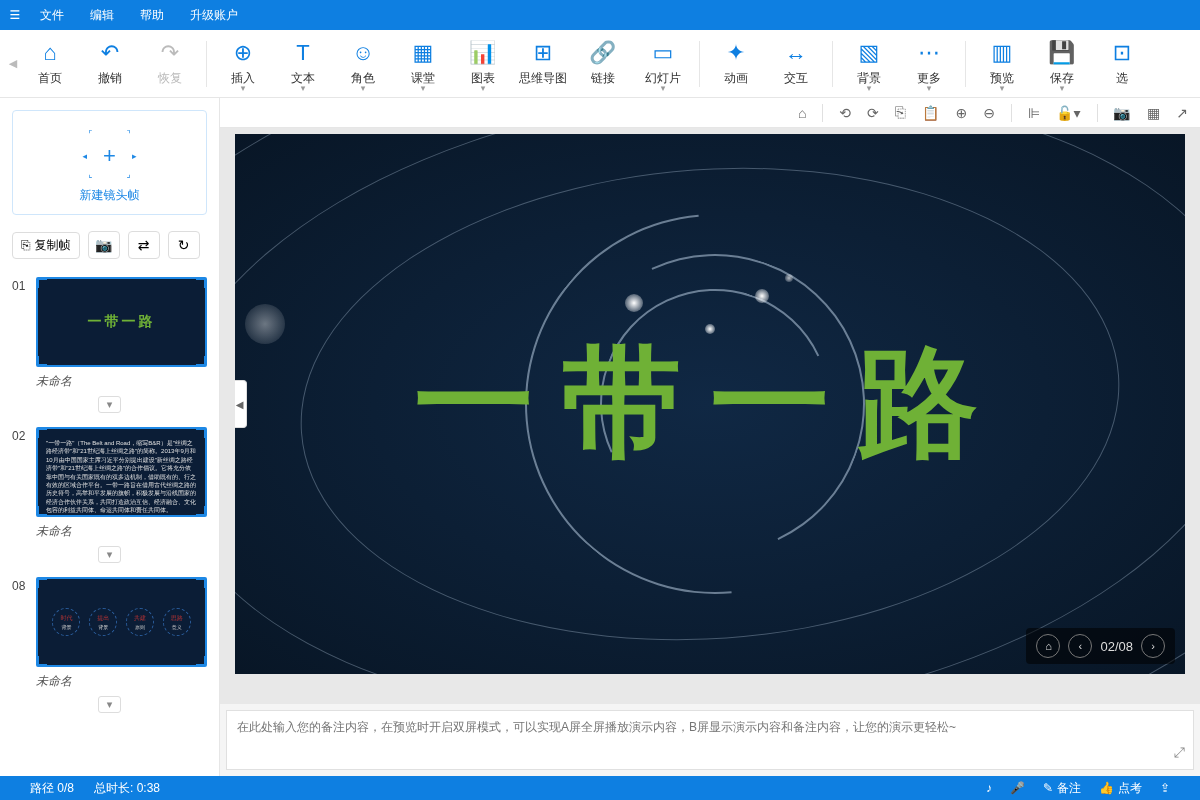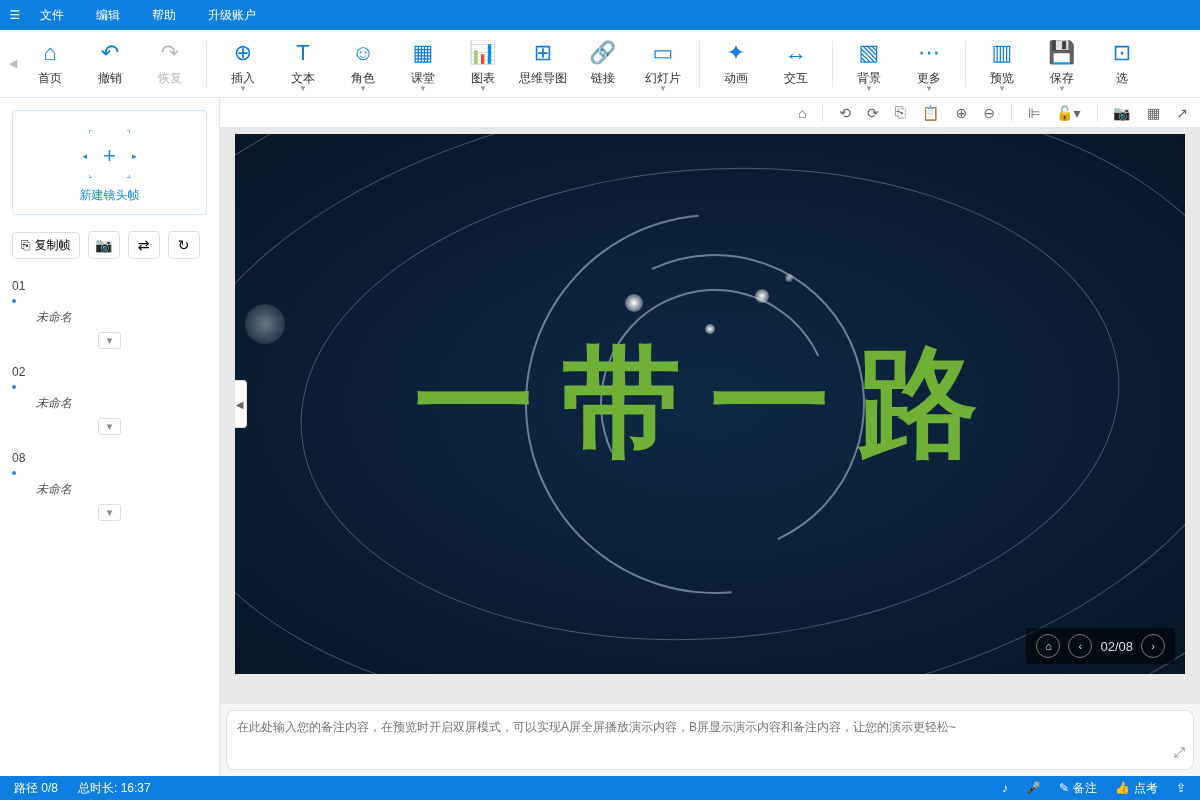--- a/index.html
+++ b/index.html
@@ -1,21 +1,21 @@
 <!DOCTYPE html>
 <html><head>
 <meta charset="utf-8">
 <style>
 * { margin: 0; padding: 0; box-sizing: border-box; font-family: "Microsoft YaHei", sans-serif; }
 body { width: 1200px; height: 800px; overflow: hidden; background: #fff; display: flex; flex-direction: column; }
 
 
 .titlebar { height: 30px; background: #0e7fe1; display: flex; align-items: center; color: #fff; font-size: 12px; }
 .titlebar .logo { width: 30px; text-align: center; }
-.titlebar .menu { display: flex; gap: 12px; text-align: right; }
+.titlebar .menu { display: flex; gap: 6px; text-align: right; }
 .titlebar .menu span { padding: 0 10px; line-height: 30px; cursor: pointer; }
 .titlebar .title { flex: 1; text-align: center; }
 .titlebar .right { display: flex; align-items: center; gap: 8px; padding-right: 6px; }
 .titlebar .upgrade { background: #ffb400; color: #5b3a00; padding: 2px 10px; border-radius: 10px; font-size: 11px; }
 .winbtn { width: 40px; text-align: center; font-size: 14px; line-height: 30px; }
 
 
 .toolbar { height: 68px; background: #fff; border-bottom: 1px solid #e6e6e6; display: flex; align-items: center; padding: 0 6px; }
 .tool { display: flex; flex-direction: column; align-items: center; justify-content: center; width: 60px; height: 60px; font-size: 12px; color: #333; cursor: pointer; gap: 4px; }
 .tool .icon { font-size: 22px; color: #0e7fe1; }
@@ -31,21 +31,21 @@
 .leftpanel { width: 220px; background: #fff; border-right: 1px solid #e6e6e6; display: flex; flex-direction: column; overflow-y: auto; }
 .newframe { margin: 12px; border: 1px solid #cfe6fb; border-radius: 4px; text-align: center; padding: 18px 0 10px; color: #1e88e5; font-size: 12px; cursor: pointer; }
 .newframe .plus { font-size: 22px; color: #1e88e5; }
 .nf-dots { display: flex; justify-content: center; gap: 34px; font-size: 9px; color: #1e88e5; margin-bottom: 4px; }
 .nf-row { display: flex; justify-content: center; align-items: center; gap: 16px; }
 .rowtools { display: flex; gap: 8px; padding: 4px 12px 10px; align-items: center; }
 .rowtools .btn { border: 1px solid #ddd; border-radius: 4px; padding: 4px 8px; font-size: 12px; display: flex; align-items: center; gap: 4px; cursor: pointer; background:#fff; }
 .rowtools .iconbtn { border: 1px solid #ddd; border-radius: 4px; width: 32px; height: 28px; display: flex; align-items: center; justify-content: center; font-size: 14px; cursor: pointer; background:#fff; }
 
 .slide { padding: 8px 12px 4px; }
-.slide-row { display: flex; align-items: flex-start; gap: 6px; flex-direction: column; }
+.slide-row { display: flex; align-items: flex-start; gap: 6px; }
 .slide .num { font-size: 12px; color: #444; width: 18px; padding-top: 2px; }
 .slide .thumb { flex: 1; height: 90px; background: #0b1d36; border: 2px solid #1e88e5; position: relative; border-radius: 2px; overflow: hidden; }
 .slide .corner { position: absolute; width: 10px; height: 10px; border: 2px solid #1e88e5; }
 .slide .corner.tl { top: -1px; left: -1px; border-right: 0; border-bottom: 0; }
 .slide .corner.tr { top: -1px; right: -1px; border-left: 0; border-bottom: 0; }
 .slide .corner.bl { bottom: -1px; left: -1px; border-right: 0; border-top: 0; }
 .slide .corner.br { bottom: -1px; right: -1px; border-left: 0; border-top: 0; }
 .slide .label { font-size: 12px; color: #555; margin: 6px 0 2px 24px; font-style: italic; }
 .slide .transbtn { text-align: center; margin: 4px 0 2px; }
 .slide .transbtn span { display: inline-block; border: 1px solid #ddd; border-radius: 3px; padding: 1px 8px; font-size: 11px; color: #888; cursor: pointer; background:#fff; }
@@ -68,26 +68,26 @@
 .stage .ring { position: absolute; border: 1px solid rgba(180,200,220,0.35); border-radius: 50%; }
 .stage .maintitle { position: absolute; top: 50%; left: 50%; transform: translate(-50%,-50%); color: #6fb136; font-size: 120px; font-weight: 700; letter-spacing: 28px; white-space: nowrap; }
 .stage .arc { position: absolute; border: 2px solid rgba(200,220,240,0.5); border-radius: 50%; border-top-color: transparent; border-right-color: transparent; }
 .stage .spark { position: absolute; background: radial-gradient(circle,#fff,rgba(255,255,255,0)); border-radius: 50%; }
 .stage .collapse-btn { position: absolute; left: -2px; top: 50%; transform: translateY(-50%); width: 14px; height: 48px; background: #fff; border: 1px solid #ddd; border-left: 0; border-radius: 0 4px 4px 0; display:flex; align-items:center; justify-content:center; font-size:10px; color:#666; cursor:pointer; }
 
 .stage .navbox { position: absolute; right: 10px; bottom: 10px; display: flex; align-items: center; gap: 8px; background: rgba(0,0,0,0.55); padding: 6px 10px; border-radius: 4px; color: #ddd; font-size: 13px; }
 .stage .navbox .circlebtn { width: 24px; height: 24px; border: 1px solid #777; border-radius: 50%; display: flex; align-items: center; justify-content: center; cursor: pointer; font-size: 11px; }
 
 
-.notes { height: 60px; background: #fff; border: 1px solid #e0e0e0; margin: 6px; border-radius: 8px; position: relative; }
+.notes { height: 60px; background: #fff; border: 1px solid #e0e0e0; margin: 6px; border-radius: 0; position: relative; }
 .notes textarea { width: calc(100% - 40px); height: 100%; border: 0; resize: none; padding: 8px 10px; font-size: 12px; color: #888; background: transparent; outline: none; }
 .notes .expand { position: absolute; right: 8px; bottom: 8px; cursor: pointer; color: #888; font-size: 14px; }
 
 
-.statusbar { height: 24px; background: #0e7fe1; display: flex; align-items: center; color: #fff; font-size: 12px; padding: 0 14px; gap: 20px; }
+.statusbar { height: 24px; background: #0e7fe1; display: flex; align-items: center; color: #fff; font-size: 12px; padding: 0 30px; gap: 20px; }
 .statusbar .right { margin-left: auto; display: flex; gap: 18px; align-items: center; }
 .statusbar .right span { display: flex; align-items: center; gap: 4px; cursor: pointer; }
 </style>
 </head>
 <body>
 
 <div class="titlebar">
   <div class="logo">☰</div>
   <div class="menu" id="titlemenu">
       <span>文件</span>
@@ -311,21 +311,21 @@
     </div>
     <div class="notes">
       <textarea placeholder="在此处输入您的备注内容，在预览时开启双屏模式，可以实现A屏全屏播放演示内容，B屏显示演示内容和备注内容，让您的演示更轻松~" style=""></textarea>
       <span class="expand">⤢</span>
     </div>
   </div>
 </div>
 
 <div class="statusbar">
   <span>路径 0/8</span>
-  <span>总时长: 16:37</span>
+  <span>总时长: 0:38</span>
   <div class="right">
     <span>♪</span>
     <span>🎤</span>
     <span>✎ <span>备注</span></span>
     <span>👍 <span>点考</span></span>
     <span>⇪</span>
   </div>
 </div>
 
 </body></html>

